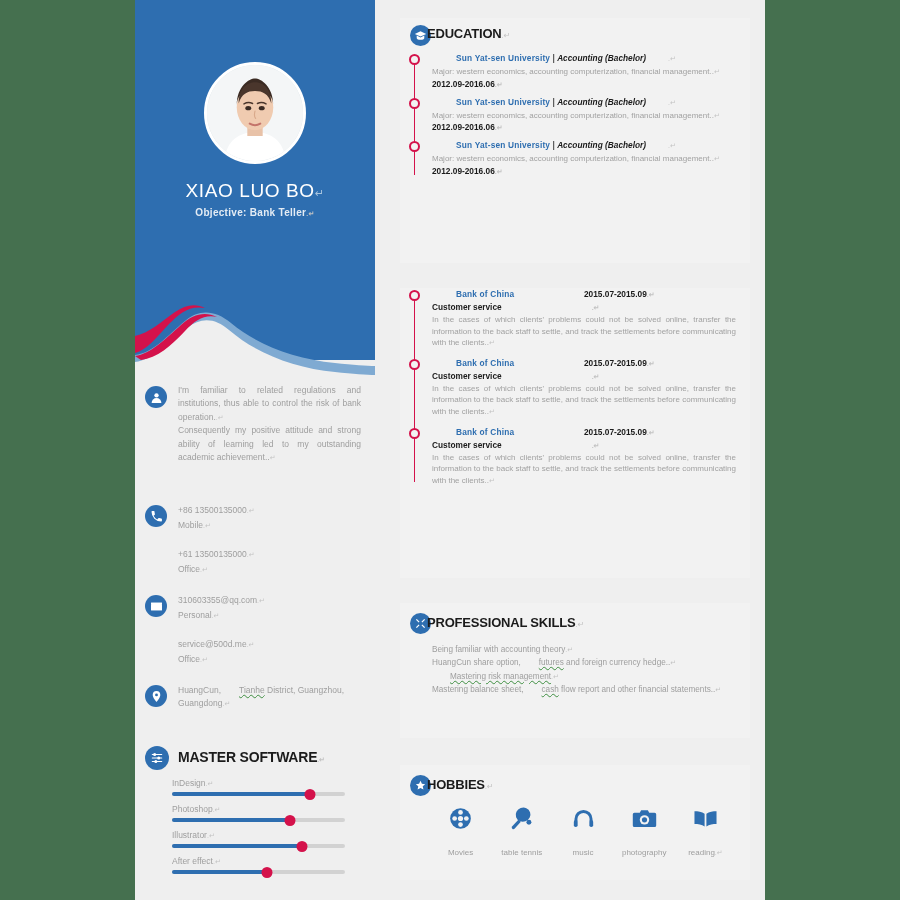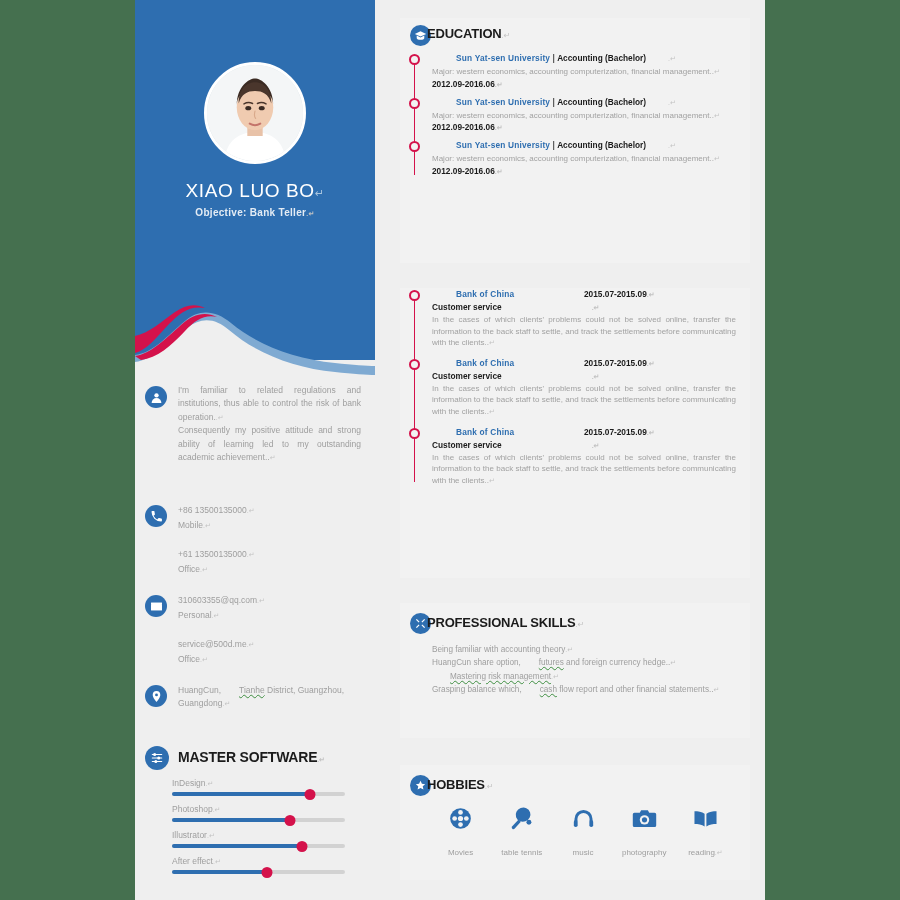--- a/index.html
+++ b/index.html
@@ -90,21 +90,21 @@
     position:absolute;left:-18px;top:4px;bottom:8px;width:1.4px;background:#D4124B;
   }
   .tl-item{position:relative;padding-bottom:5px;}
   .dot{
     position:absolute;left:-23px;top:2px;width:7px;height:7px;border-radius:50%;
     background:#F2F2F2;border:2px solid #D4124B;
   }
   .row1{font-size:8.3px;line-height:12px;margin-bottom:1px;}
   .org{color:#2E6EB0;font-weight:bold;letter-spacing:.2px;margin-left:24px;}
   .sep{color:#4a4a4a;font-weight:bold;}
-  .degree{color:#1b1b1b;font-weight:bold;}
+  .degree{color:#1b1b1b;font-weight:bold;font-style:italic;}
   .date{color:#1b1b1b;font-weight:bold;}
   .role{font-size:8.3px;font-weight:bold;color:#1b1b1b;line-height:12px;}
   .desc{
     font-size:8px;line-height:11.6px;color:#A2A2A2;text-align:justify;
   }
   .tl-date{font-size:8.3px;font-weight:bold;color:#1b1b1b;line-height:13px;}
   .job-date{position:absolute;left:152px;top:0;}
 
   .plain{margin:0 16px 0 32px;font-size:8.2px;line-height:13.4px;color:#9E9E9E;}
   .sq{
@@ -407,21 +407,21 @@
         <div>
           <span>Being familiar with accounting theory</span><span class="cr-s">.↵</span>
         </div>
         <div>
           <span>HuangCun share option,</span><span class="sq">futures</span><span> and foreign currency hedge..</span><span class="cr-s">↵</span>
         </div>
         <div>
           <span class="sq">Mastering risk management</span><span class="cr-s">.↵</span>
         </div>
         <div>
-          <span>Grasping balance which,</span><span class="sq">cash</span><span> flow report and other financial statements..</span><span class="cr-s">↵</span>
+          <span>Mastering balance sheet,</span><span class="sq">cash</span><span> flow report and other financial statements..</span><span class="cr-s">↵</span>
         </div>
       </div>
     </div>
 
     <div class="card" style="top:765px;height:115px;">
       <div class="card-head" style="height:38px;">
         <div class="head-ico" style="top:10px;">
           <svg viewBox="0 0 24 24">
               <path d="M12 3.2l2.6 5.6 6 .7-4.5 4.1 1.3 6-5.4-3.1-5.4 3.1 1.3-6L3.4 9.5l6-.7z"></path>
             </svg>

